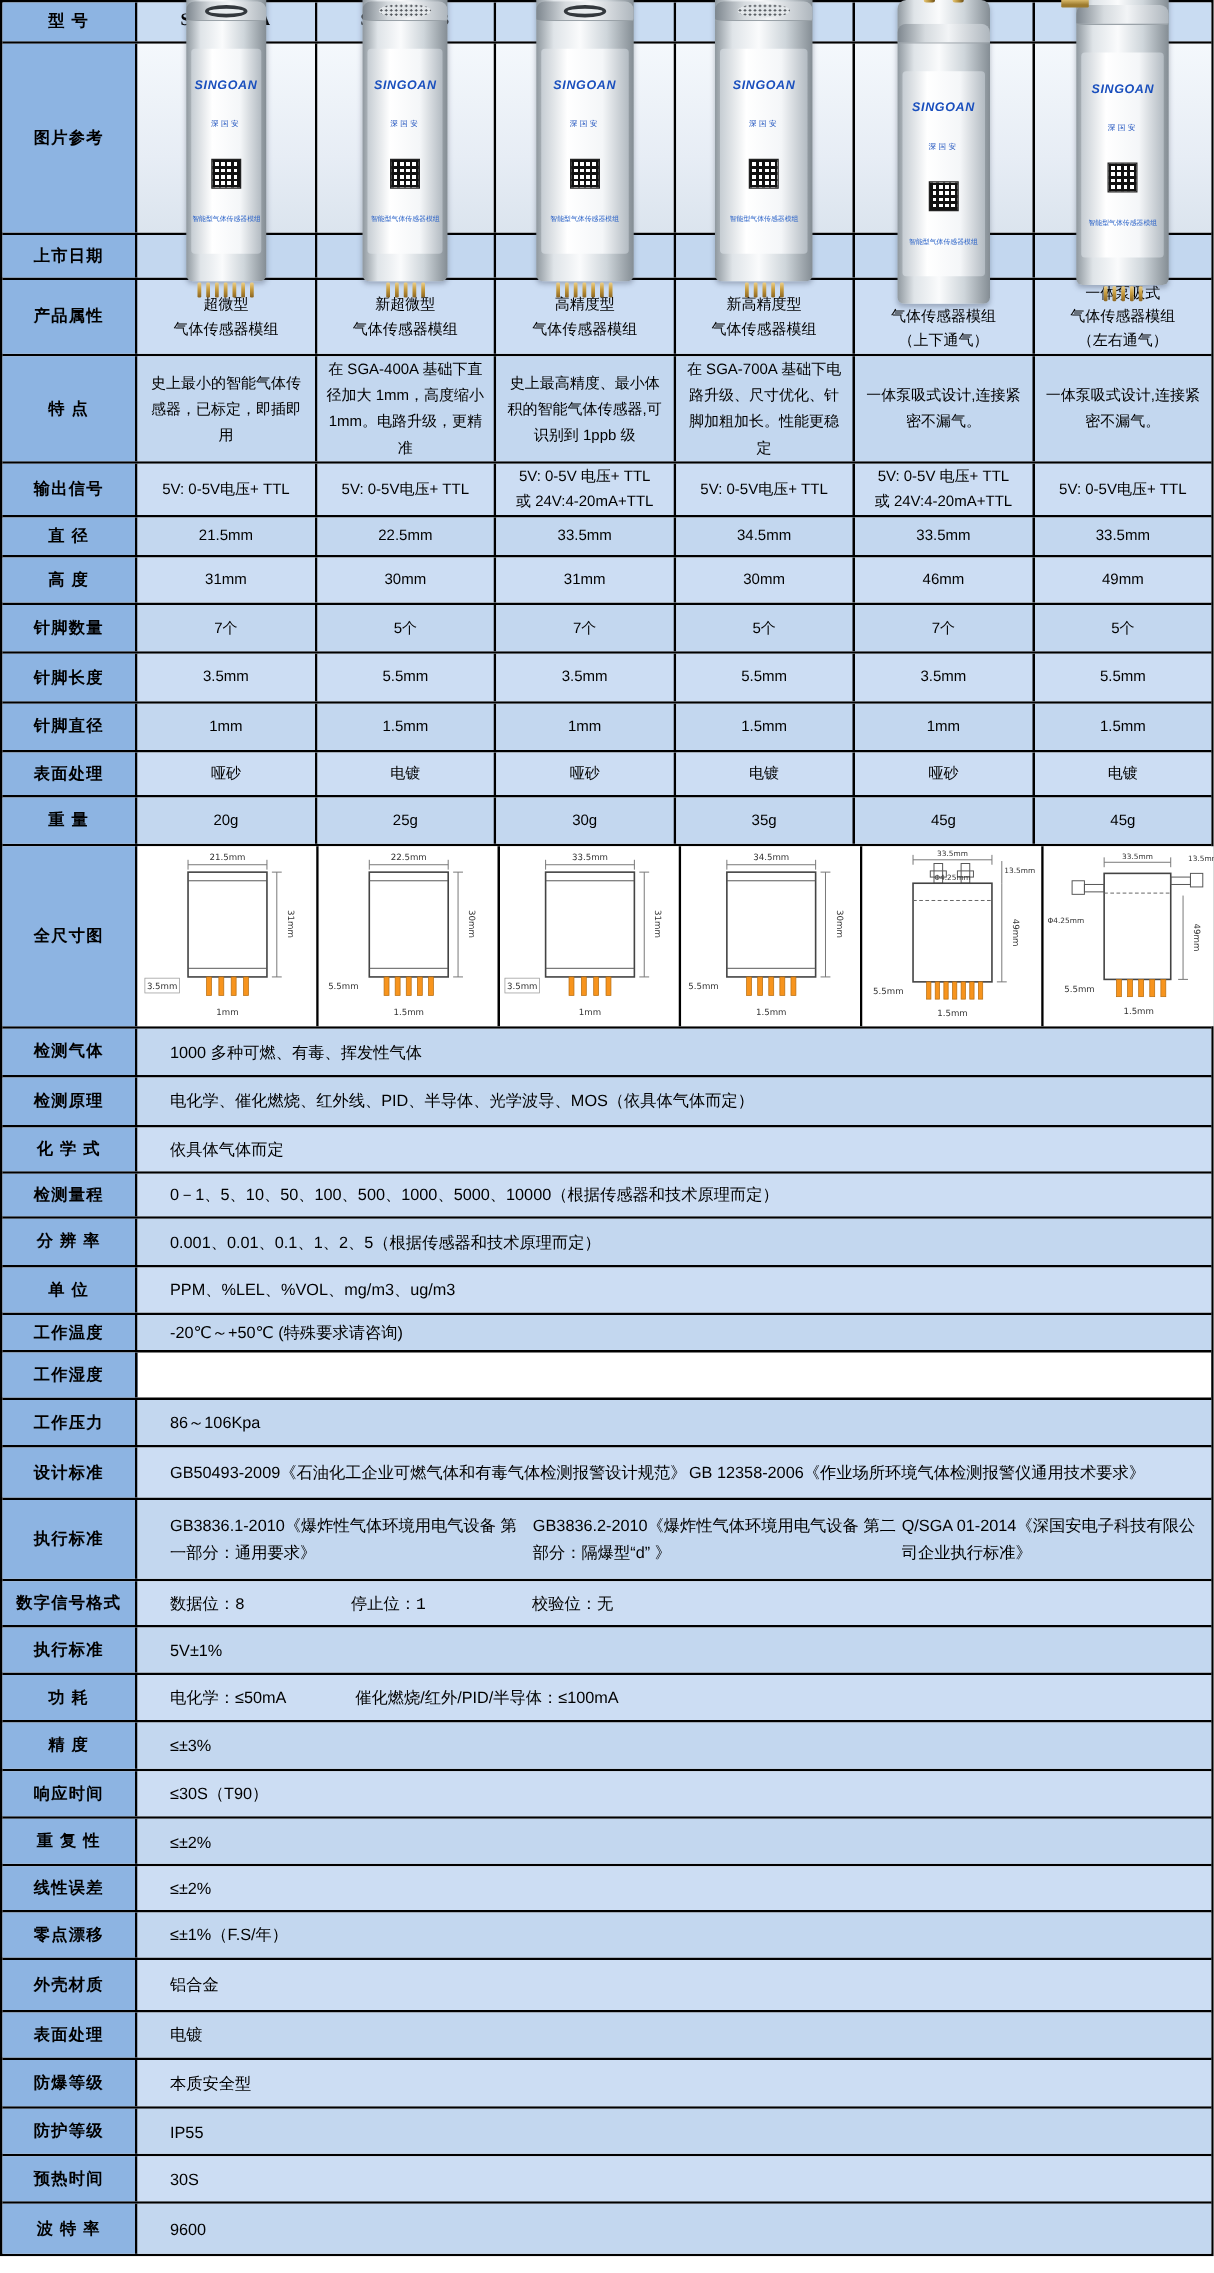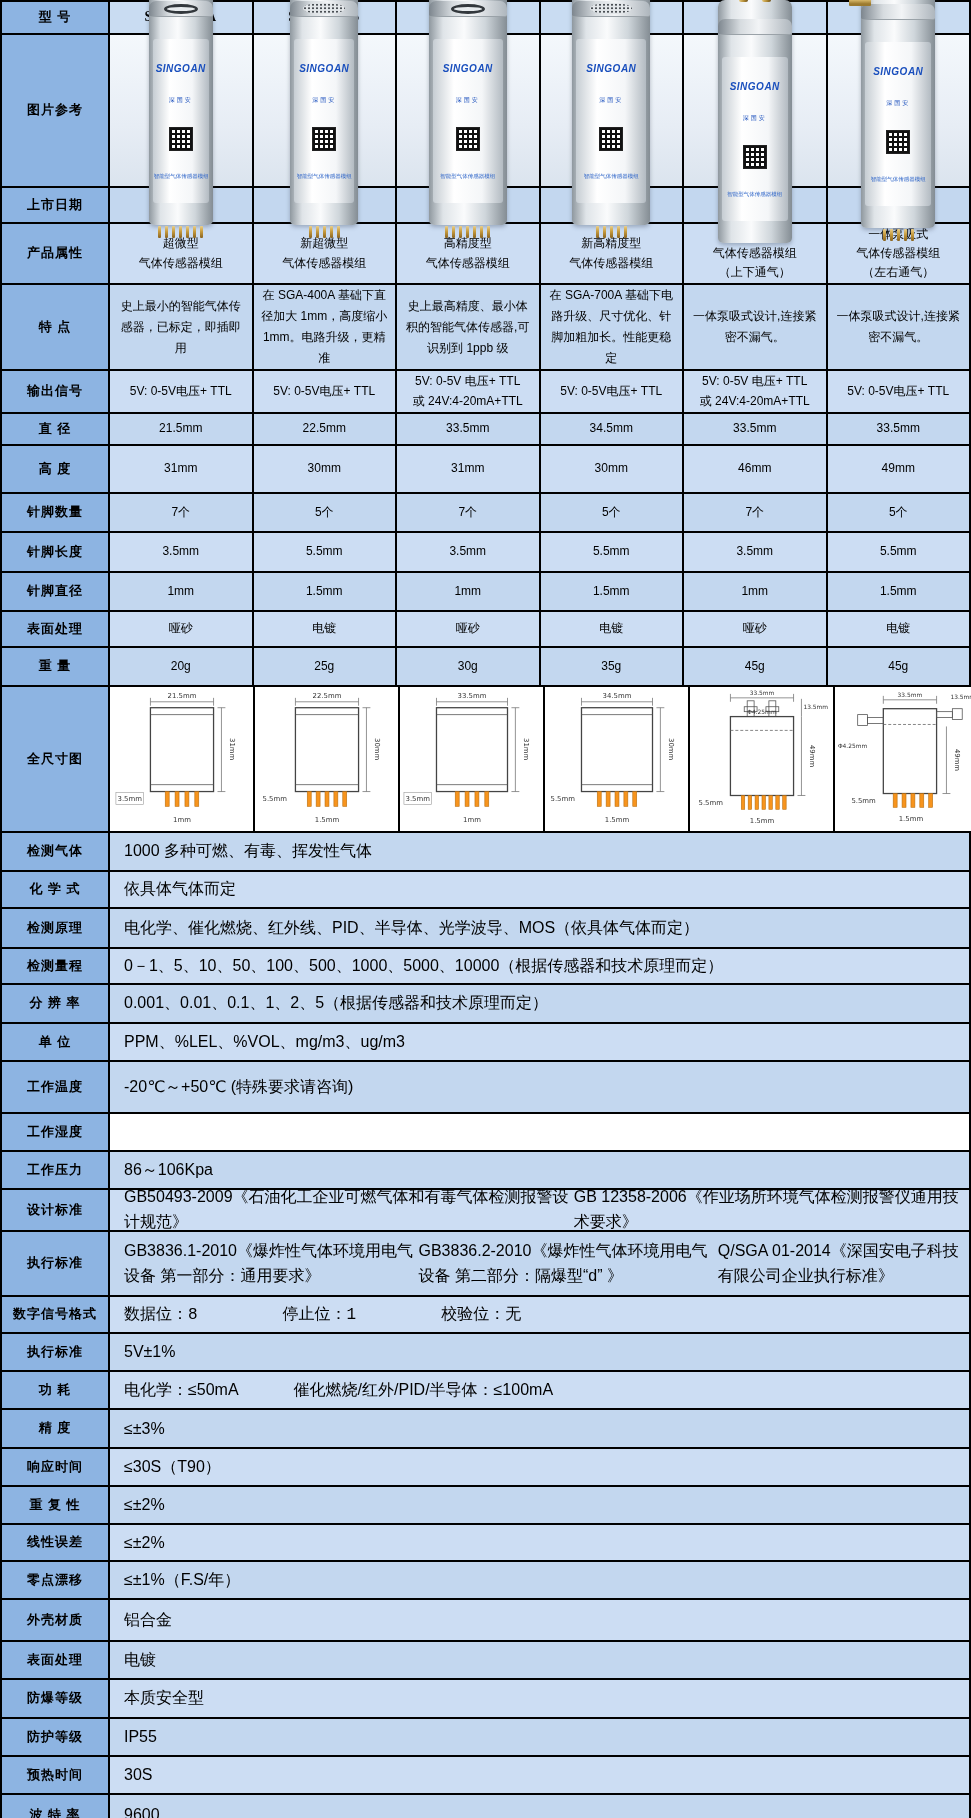--- a/index.html
+++ b/index.html
@@ -10,21 +10,21 @@
   .lbl{flex:0 0 108px;width:108px;background:#8db4e2;border-right:2px solid #000;box-sizing:border-box;
        display:flex;align-items:center;justify-content:center;text-align:center;
        font-weight:bold;font-size:13px;letter-spacing:1px;line-height:1.3;padding:2px;}
   .cell{flex:1 1 0;border-right:2px solid #000;box-sizing:border-box;background:#c3d7ef;
         display:flex;align-items:center;justify-content:center;text-align:center;
         font-size:12px;line-height:1.6;padding:2px 5px;white-space:pre-line;}
   .cell:last-child,.full:last-child{border-right:none;}
   .alt .cell{background:#ccddf3;}
   .mh{font-family:"Liberation Serif","DejaVu Serif",serif;font-weight:bold;font-size:14px;background:#c9dcf2;letter-spacing:1px;}
   .full{flex:1 1 0;box-sizing:border-box;background:#c3d7ef;display:flex;align-items:center;
-        font-size:16px;padding-left:14px;text-align:left;}
+        font-size:13px;padding-left:26px;text-align:left;}
   .alt .full{background:#ccddf3;}
   .full .col{display:flex;flex-direction:row;justify-content:center;gap:2px;}
   .full .col div{line-height:1.55;}
   .part{margin-right:85px;font-family:Liberation Mono, monospace;}
   .part2{margin-right:55px;}
   .feat .cell{font-size:12px;line-height:1.75;}
   .attr .cell{line-height:1.6;}
 
   
   .photorow .cell{background:linear-gradient(180deg,#f4f8fc 0%,#e7edf5 60%,#dbe4ee 100%);padding:4px 0;}
@@ -232,21 +232,21 @@
   <div class="row" style="height:32px">
     <div class="lbl">直  径</div>
     <div class="cell">21.5mm</div>
     <div class="cell">22.5mm</div>
     <div class="cell">33.5mm</div>
     <div class="cell">34.5mm</div>
     <div class="cell">33.5mm</div>
     <div class="cell">33.5mm</div>
   </div>
 
-  <div class="row alt" style="height:48px">
+  <div class="row alt" style="height:38px">
     <div class="lbl">高  度</div>
     <div class="cell">31mm</div>
     <div class="cell">30mm</div>
     <div class="cell">31mm</div>
     <div class="cell">30mm</div>
     <div class="cell">46mm</div>
     <div class="cell">49mm</div>
   </div>
 
   <div class="row" style="height:39px">
@@ -449,41 +449,41 @@
         <text x="28" y="118" text-anchor="middle">5.5mm</text>
         <text x="76" y="136" text-anchor="middle">1.5mm</text>
       </svg>
     </div>
   </div>
 
   <div class="row" style="height:39px">
     <div class="lbl">检测气体</div>
     <div class="full">1000 多种可燃、有毒、挥发性气体</div>
   </div>
+  <div class="row" style="height:40px">
+    <div class="lbl">检测原理</div>
+    <div class="full">电化学、催化燃烧、红外线、PID、半导体、光学波导、MOS（依具体气体而定）</div>
+  </div>
   <div class="row alt" style="height:37px">
     <div class="lbl">化 学 式</div>
     <div class="full">依具体气体而定</div>
   </div>
-  <div class="row" style="height:40px">
-    <div class="lbl">检测原理</div>
-    <div class="full">电化学、催化燃烧、红外线、PID、半导体、光学波导、MOS（依具体气体而定）</div>
-  </div>
   <div class="row alt" style="height:36px">
     <div class="lbl">检测量程</div>
     <div class="full">0－1、5、10、50、100、500、1000、5000、10000（根据传感器和技术原理而定）</div>
   </div>
   <div class="row" style="height:39px">
     <div class="lbl">分 辨 率</div>
     <div class="full">0.001、0.01、0.1、1、2、5（根据传感器和技术原理而定）</div>
   </div>
   <div class="row alt" style="height:38px">
     <div class="lbl">单    位</div>
     <div class="full">PPM、%LEL、%VOL、mg/m3、ug/m3</div>
   </div>
-  <div class="row" style="height:52px">
+  <div class="row" style="height:30px">
     <div class="lbl">工作温度</div>
     <div class="full">-20℃～+50℃ (特殊要求请咨询)</div>
   </div>
   <div class="row alt" style="height:38px">
     <div class="lbl">工作湿度</div>
   </div>
   <div class="row" style="height:38px">
     <div class="lbl">工作压力</div>
     <div class="full">86～106Kpa</div>
   </div>

